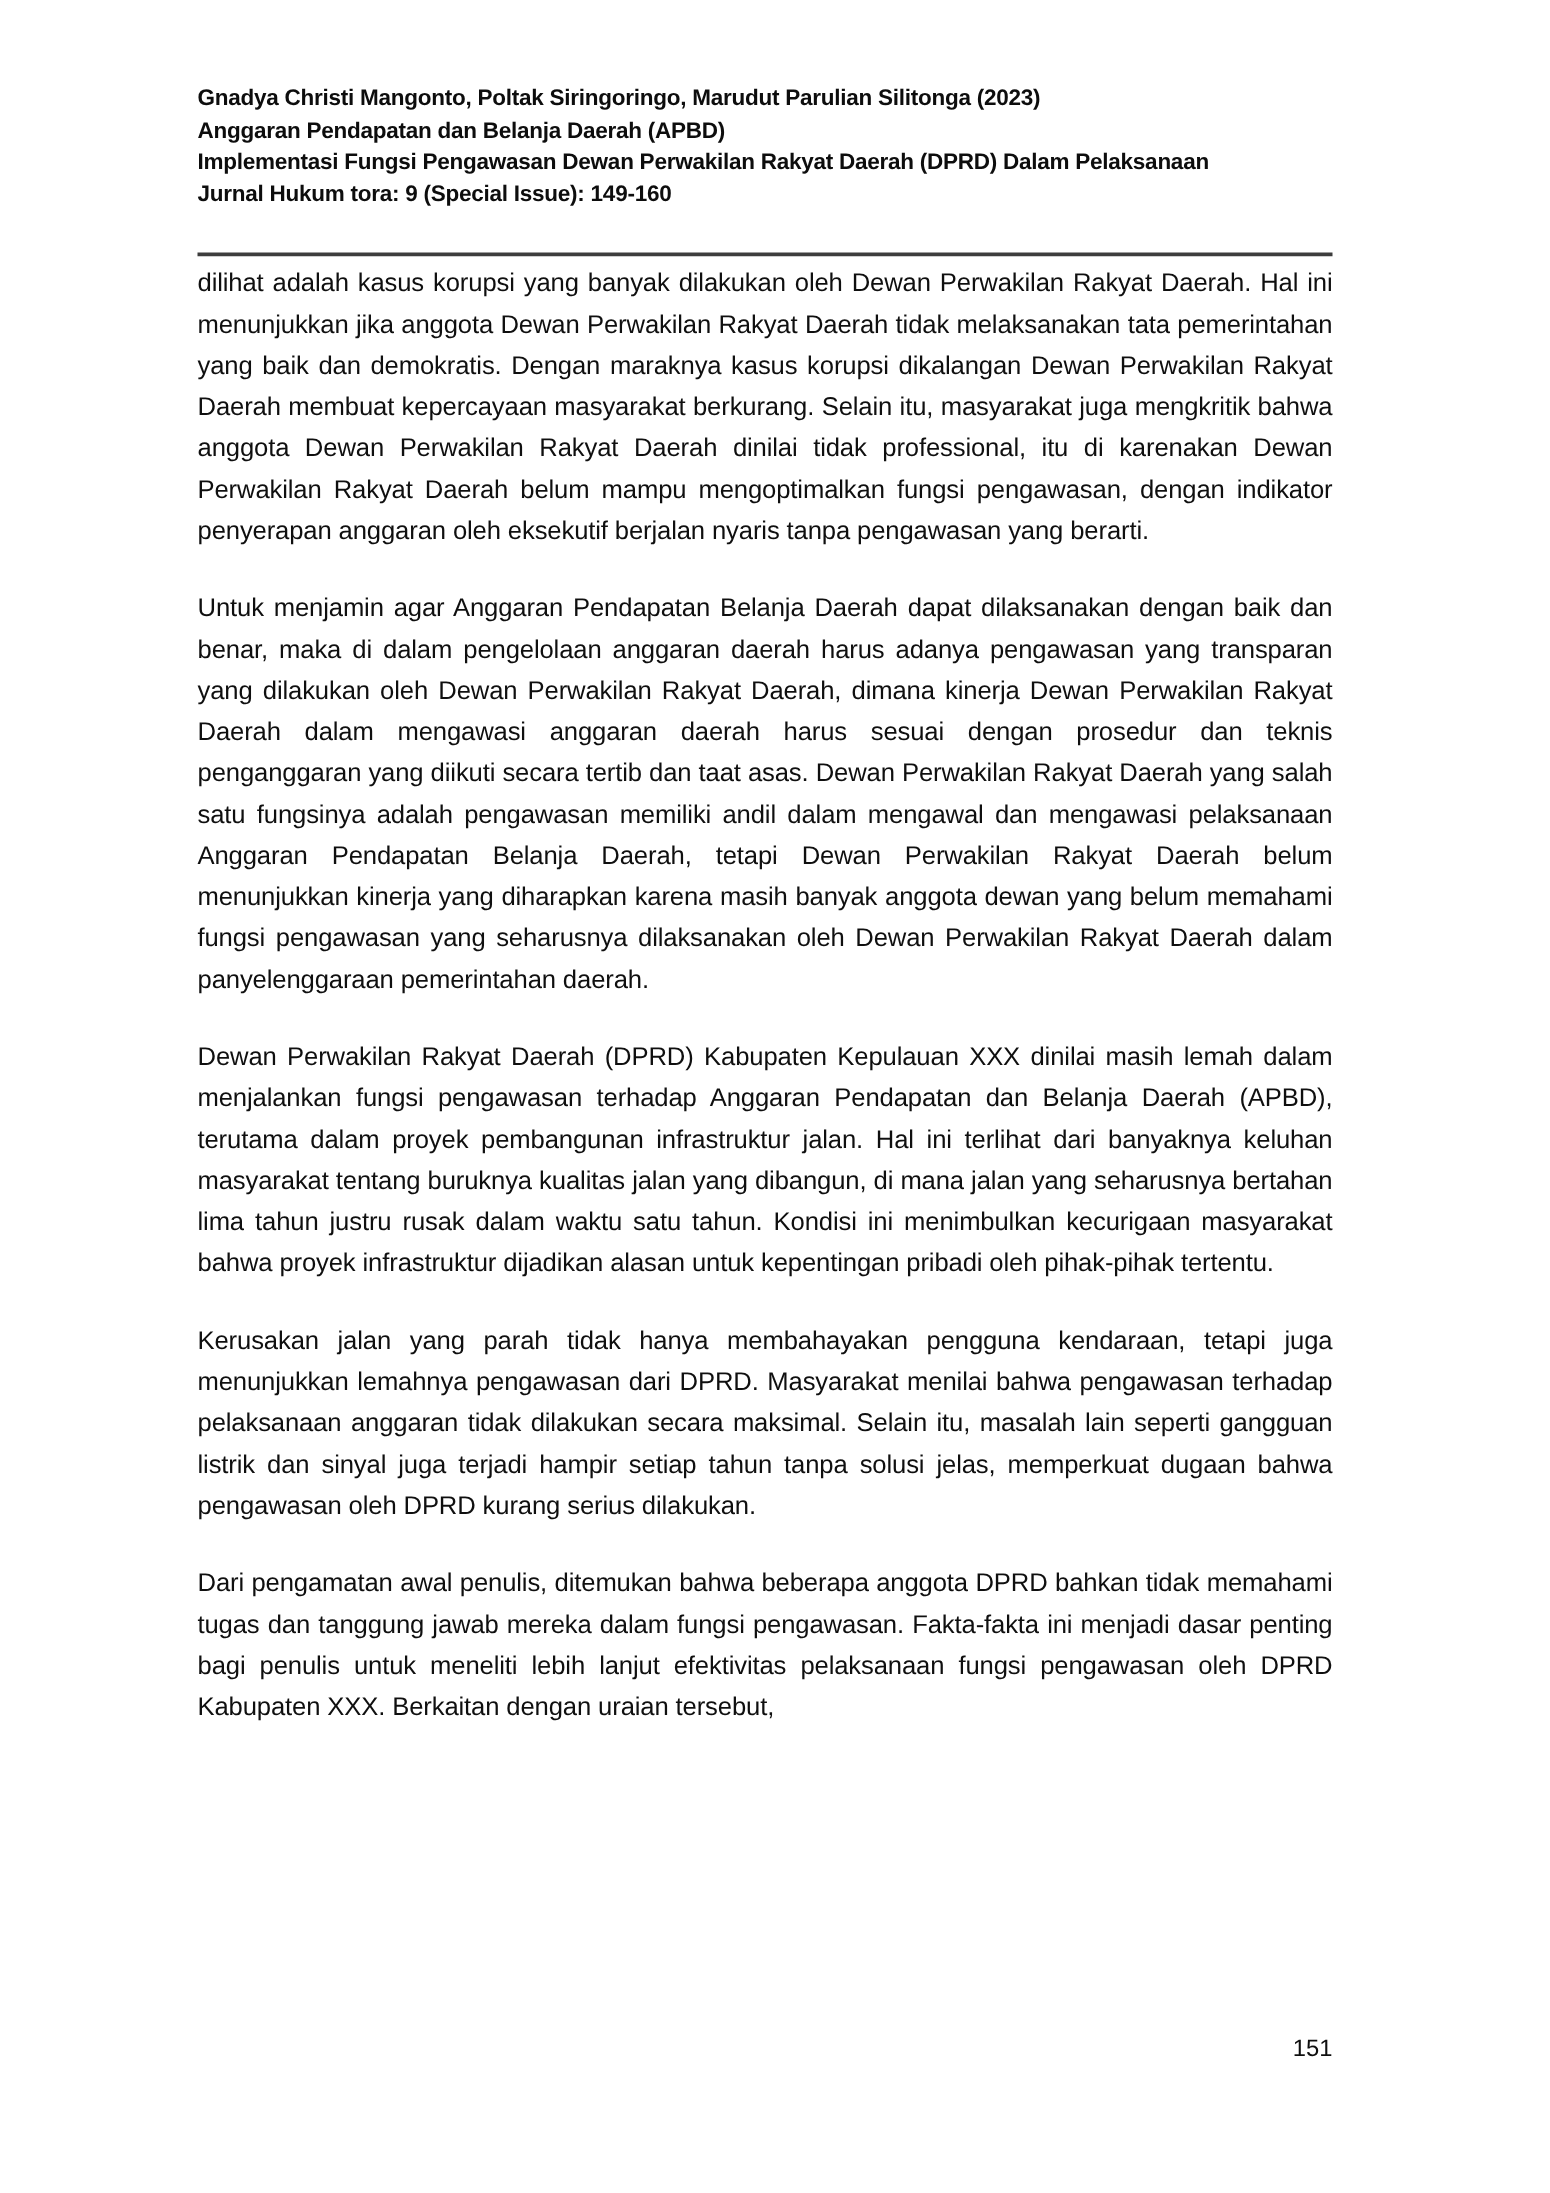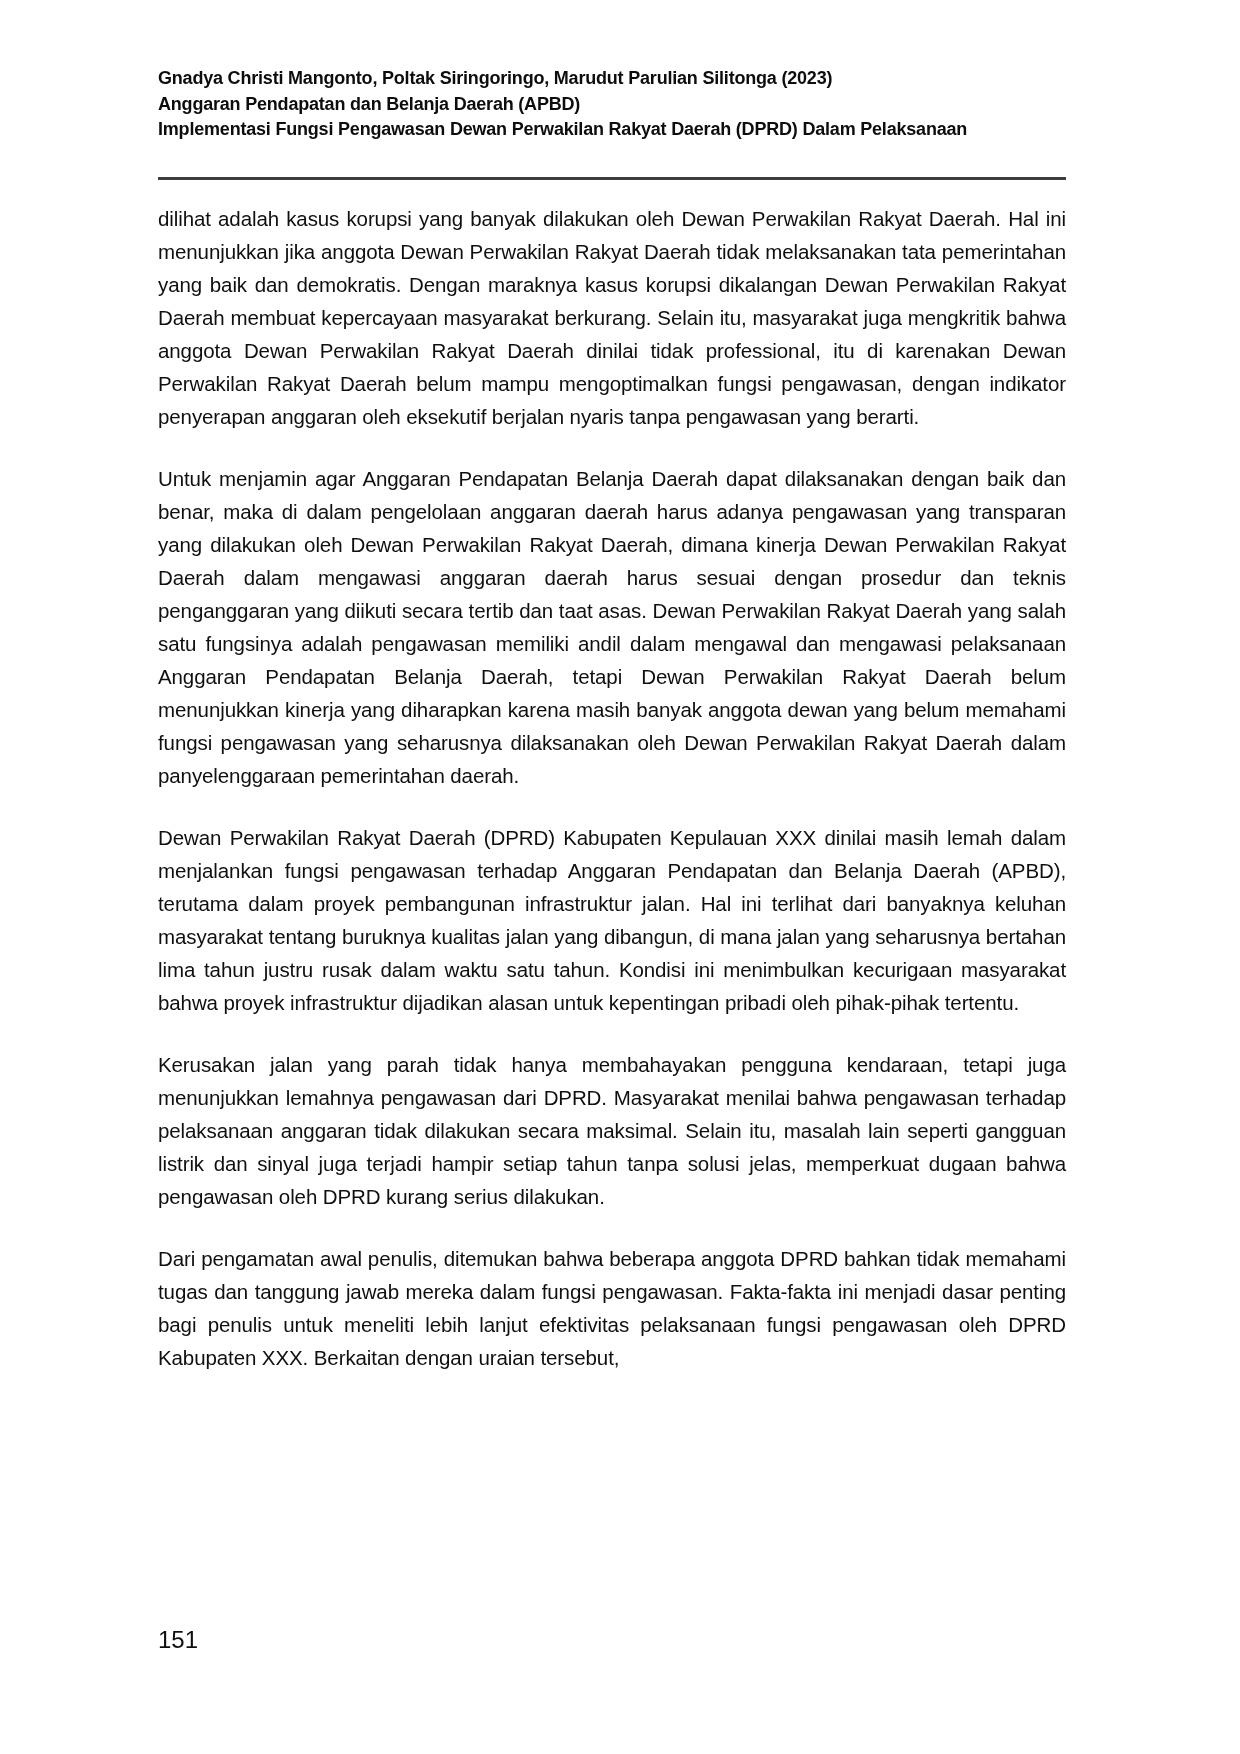--- a/index.html
+++ b/index.html
@@ -31,51 +31,52 @@
     color: #0d0d0d;
   }
   .rule {
     margin-top: 34px;
     margin-bottom: 0;
     border: none;
     border-top: 3px solid #3d3d3d;
     height: 0;
   }
   .article {
-    margin-top: 22px;
+    margin-top: 5px;
   }
   .article p {
     margin: 0 0 29px 0;
     font-size: 20.5px;
     line-height: 33px;
     letter-spacing: -0.1px;
     text-align: justify;
     color: #0f0f0f;
   }
   .page-number {
     position: absolute;
     left: 158px;
     top: 1628px;
     width: 908px;
-    text-align: left;
-    font-size: 24px;
+    text-align: right;
+    font-size: 19px;
     line-height: 24px;
     color: #0f0f0f;
   }
 </style>
 </head>
 <body>
 
 <div class="page">
   <div class="content">
 
     <header class="citation">
       <div class="cite-line">Gnadya Christi Mangonto, Poltak Siringoringo, Marudut Parulian Silitonga (2023)</div>
       <div class="cite-line">Anggaran Pendapatan dan Belanja Daerah (APBD)</div>
       <div class="cite-line">Implementasi Fungsi Pengawasan Dewan Perwakilan Rakyat Daerah (DPRD) Dalam Pelaksanaan</div>
+      <div class="cite-line">Jurnal Hukum tora: 9 (Special Issue): 149-160</div>
     </header>
 
     <hr class="rule">
 
     <main class="article">
       <p>dilihat adalah kasus korupsi yang banyak dilakukan oleh Dewan Perwakilan Rakyat Daerah. Hal ini menunjukkan jika anggota Dewan Perwakilan Rakyat Daerah tidak melaksanakan tata pemerintahan yang baik dan demokratis. Dengan maraknya kasus korupsi dikalangan Dewan Perwakilan Rakyat Daerah membuat kepercayaan masyarakat berkurang. Selain itu, masyarakat juga mengkritik bahwa anggota Dewan Perwakilan Rakyat Daerah dinilai tidak professional, itu di karenakan Dewan Perwakilan Rakyat Daerah belum mampu mengoptimalkan fungsi pengawasan, dengan indikator penyerapan anggaran oleh eksekutif berjalan nyaris tanpa pengawasan yang berarti.</p>
       <p>Untuk menjamin agar Anggaran Pendapatan Belanja Daerah dapat dilaksanakan dengan baik dan benar, maka di dalam pengelolaan anggaran daerah harus adanya pengawasan yang transparan yang dilakukan oleh Dewan Perwakilan Rakyat Daerah, dimana kinerja Dewan Perwakilan Rakyat Daerah dalam mengawasi anggaran daerah harus sesuai dengan prosedur dan teknis penganggaran yang diikuti secara tertib dan taat asas. Dewan Perwakilan Rakyat Daerah yang salah satu fungsinya adalah pengawasan memiliki andil dalam mengawal dan mengawasi pelaksanaan Anggaran Pendapatan Belanja Daerah, tetapi Dewan Perwakilan Rakyat Daerah belum menunjukkan kinerja yang diharapkan karena masih banyak anggota dewan yang belum memahami fungsi pengawasan yang seharusnya dilaksanakan oleh Dewan Perwakilan Rakyat Daerah dalam panyelenggaraan pemerintahan daerah.</p>
       <p>Dewan Perwakilan Rakyat Daerah (DPRD) Kabupaten Kepulauan XXX dinilai masih lemah dalam menjalankan fungsi pengawasan terhadap Anggaran Pendapatan dan Belanja Daerah (APBD), terutama dalam proyek pembangunan infrastruktur jalan. Hal ini terlihat dari banyaknya keluhan masyarakat tentang buruknya kualitas jalan yang dibangun, di mana jalan yang seharusnya bertahan lima tahun justru rusak dalam waktu satu tahun. Kondisi ini menimbulkan kecurigaan masyarakat bahwa proyek infrastruktur dijadikan alasan untuk kepentingan pribadi oleh pihak-pihak tertentu.</p>
       <p>Kerusakan jalan yang parah tidak hanya membahayakan pengguna kendaraan, tetapi juga menunjukkan lemahnya pengawasan dari DPRD. Masyarakat menilai bahwa pengawasan terhadap pelaksanaan anggaran tidak dilakukan secara maksimal. Selain itu, masalah lain seperti gangguan listrik dan sinyal juga terjadi hampir setiap tahun tanpa solusi jelas, memperkuat dugaan bahwa pengawasan oleh DPRD kurang serius dilakukan.</p>
       <p>Dari pengamatan awal penulis, ditemukan bahwa beberapa anggota DPRD bahkan tidak memahami tugas dan tanggung jawab mereka dalam fungsi pengawasan. Fakta-fakta ini menjadi dasar penting bagi penulis untuk meneliti lebih lanjut efektivitas pelaksanaan fungsi pengawasan oleh DPRD Kabupaten XXX. Berkaitan dengan uraian tersebut,</p>

